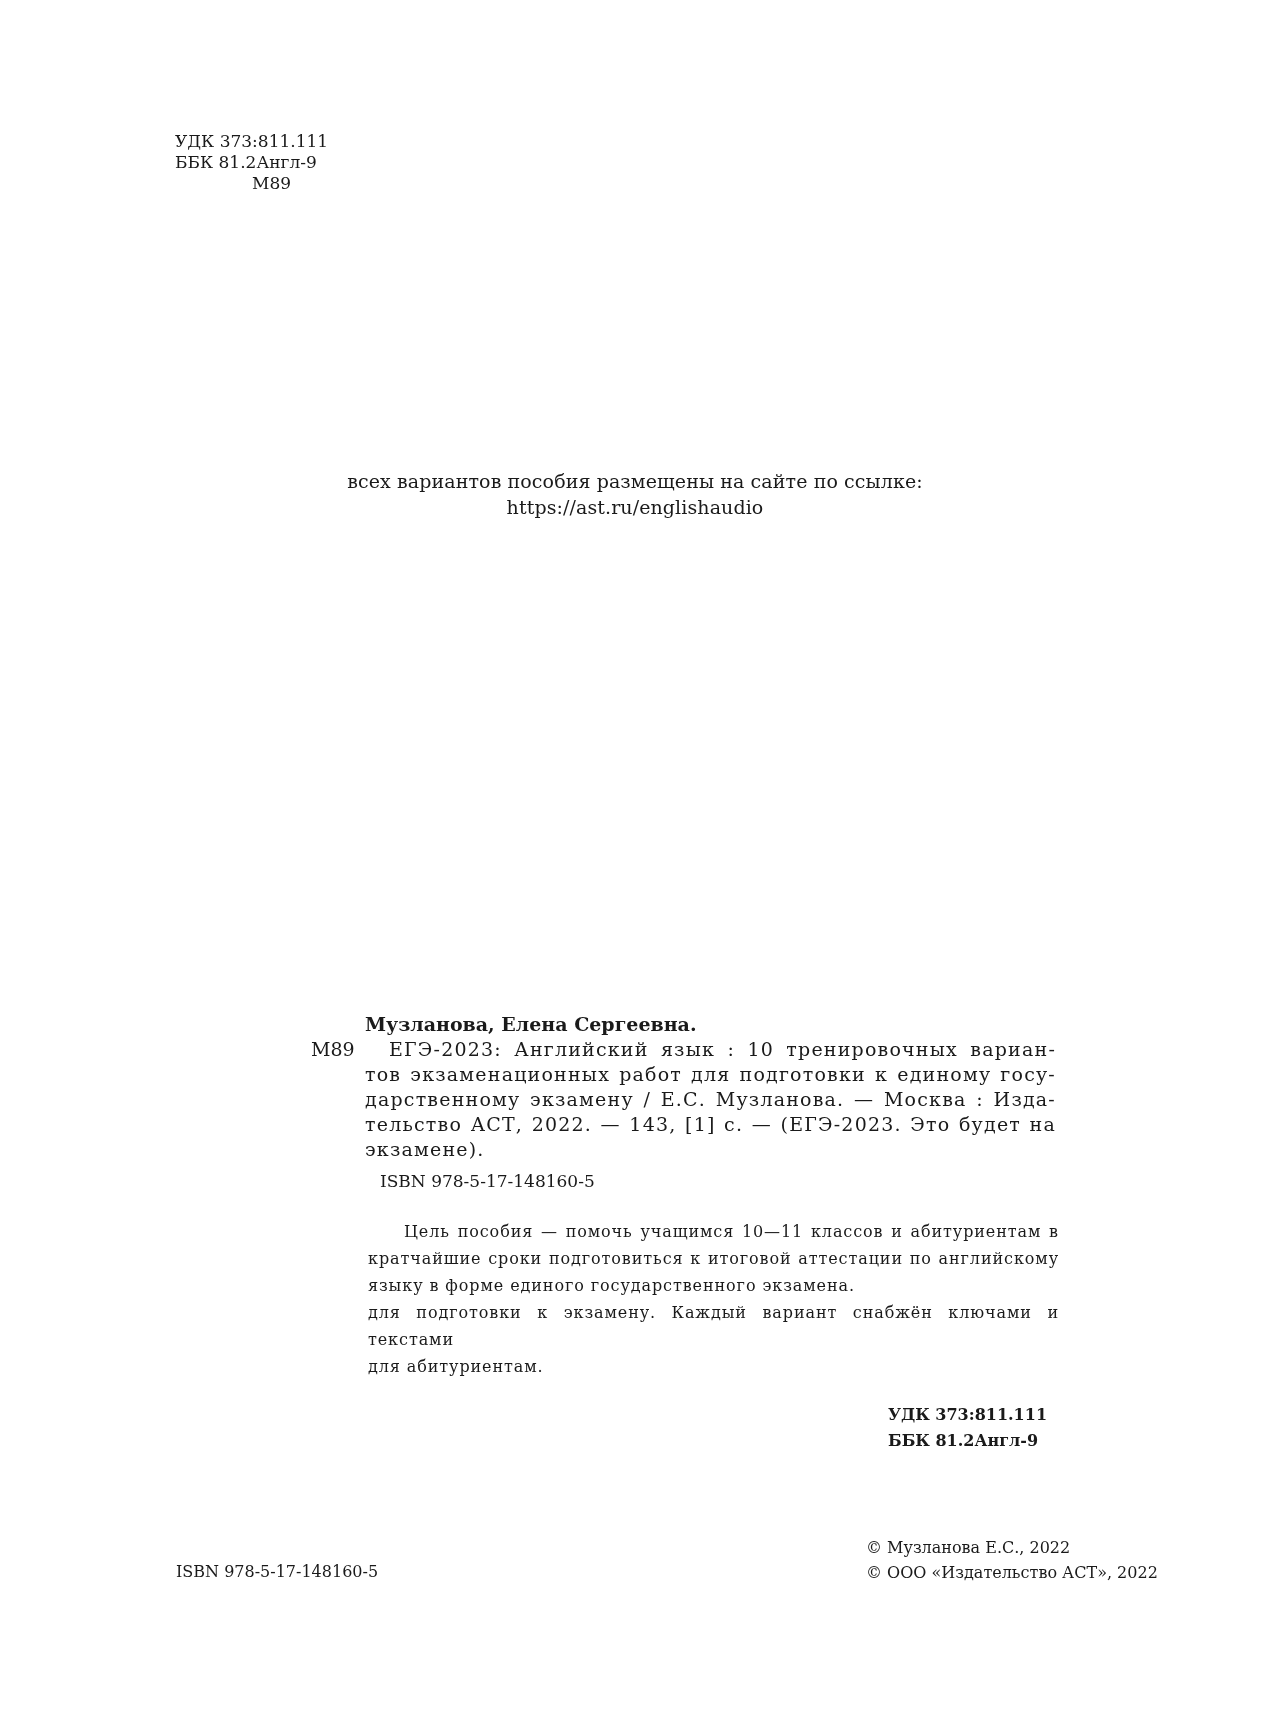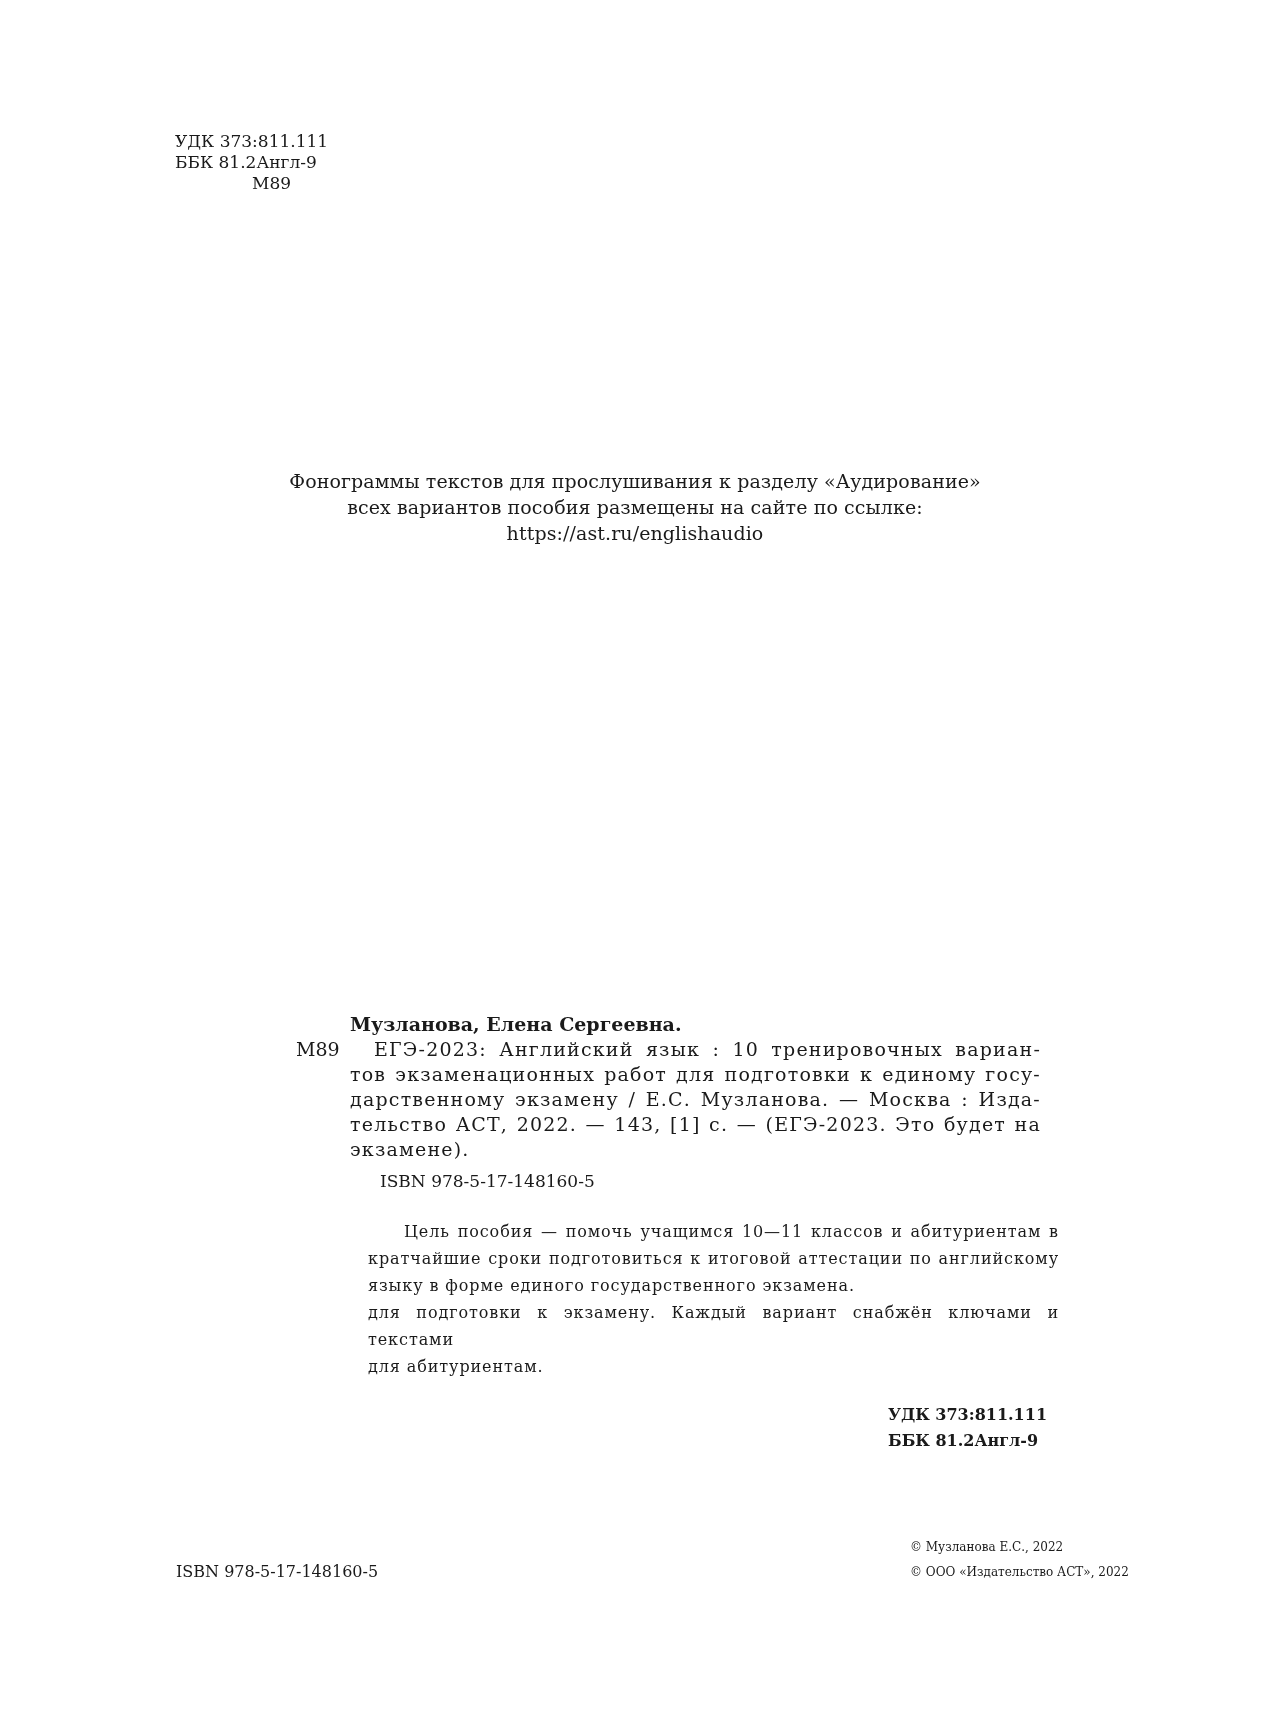--- a/index.html
+++ b/index.html
@@ -35,21 +35,21 @@
       top: 468px;
       text-align: center;
       font-size: 19px;
       line-height: 26px;
       letter-spacing: 0.1px;
     }
     .audio-notice span { display: block; }
 
     
     .biblio {
-      left: 296px;
+      left: 311px;
       top: 1012px;
       width: 745px;
       font-size: 19px;
       line-height: 25px;
     }
     .biblio .author-heading {
       font-weight: bold;
       padding-left: 54px;
       display: block;
     }
@@ -103,44 +103,42 @@
       font-size: 16px;
       line-height: 26px;
       font-weight: bold;
     }
     .classification-bold span { display: block; }
 
     
     .copyright {
       left: 866px;
       top: 1535px;
-      font-size: 12px;
+      font-size: 16px;
       line-height: 25px;
-      margin-left: 44px;
     }
     .copyright span { display: block; }
 
     .isbn-bottom {
       left: 176px;
       top: 1561px;
       font-size: 16px;
       line-height: 22px;
     }
   </style>
 </head>
 <body>
 
 <div class="abs classification">
   <span class="code-line line">УДК 373:811.111</span>
   <span class="code-line line">ББК 81.2Англ-9</span>
   <span class="code-line line author-sign">М89</span>
 </div>
 
 <div class="abs audio-notice">
-  <span class="line">Фонограммы текстов для прослушивания к разделу «Аудирование»</span>
   <span class="line">всех вариантов пособия размещены на сайте по ссылке:</span>
   <span class="line">https://ast.ru/englishaudio</span>
 </div>
 
 <div class="abs biblio">
   <span class="author-heading line">Музланова, Елена Сергеевна.</span>
   <div class="record">
     <span class="sign">М89</span>
     <span class="rl first">ЕГЭ-2023: Английский язык : 10 тренировочных вариан-</span>
     <span class="rl">тов экзаменационных работ для подготовки к единому госу-</span>

